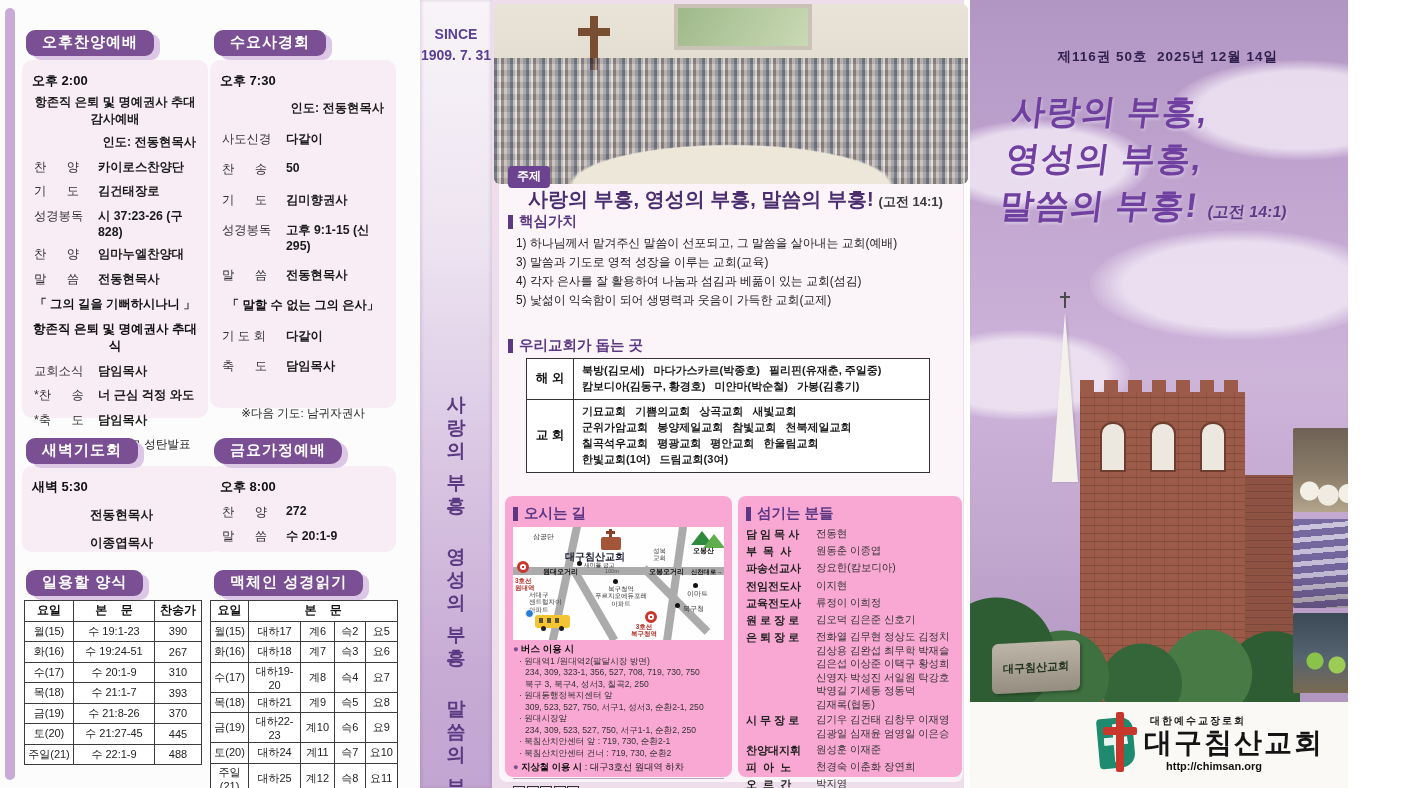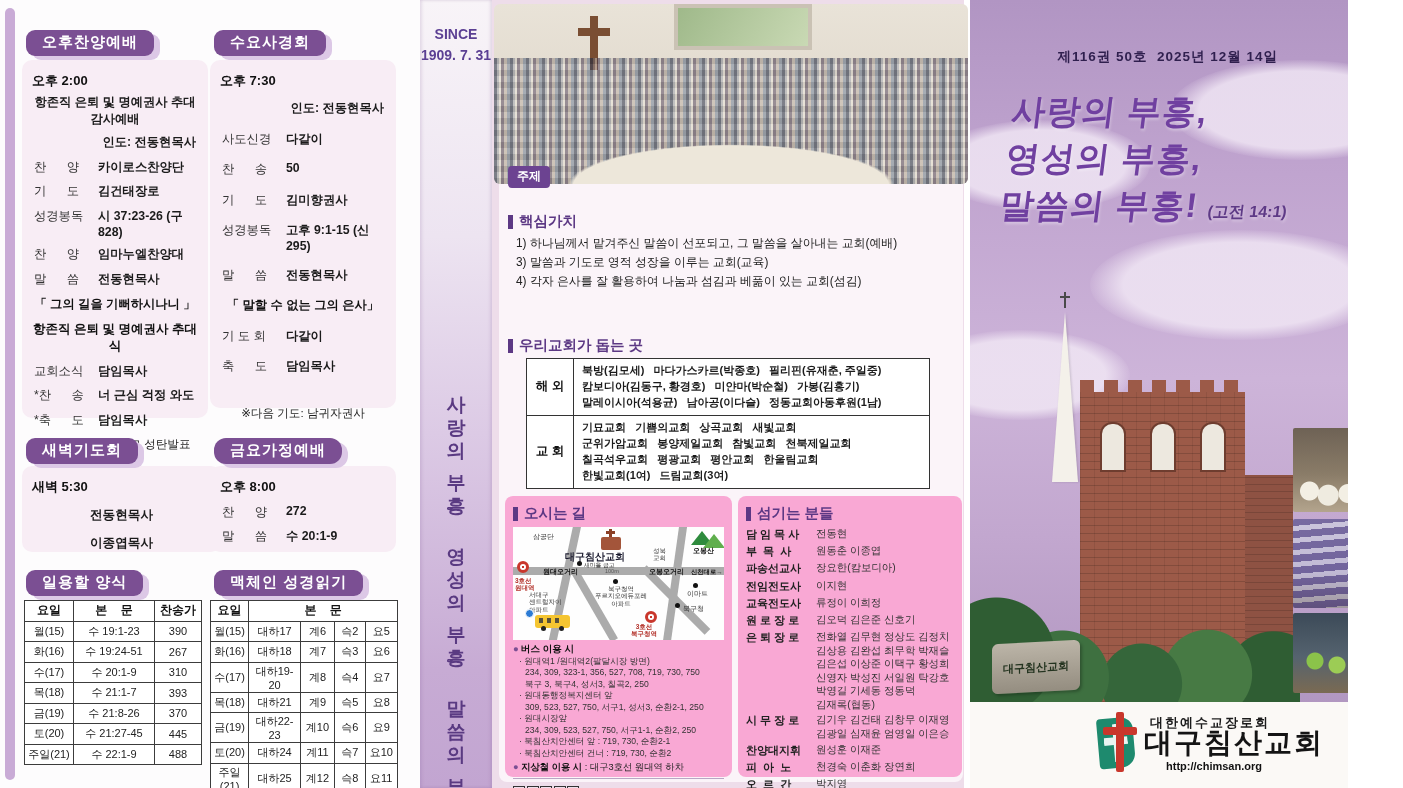--- a/index.html
+++ b/index.html
@@ -163,21 +163,21 @@
       radial-gradient(circle at 60% 58%, #8BC34A 0 8px, rgba(0,0,0,0) 9px),
       radial-gradient(circle at 80% 66%, #9CCC55 0 8px, rgba(0,0,0,0) 9px),
       linear-gradient(180deg,#3C4A58 0%,#55636F 55%,#7A6A52 100%);}
   .band{position:absolute;left:0;top:702px;width:433px;height:86px;background:#FBF9F6;}
   .flag{position:absolute;left:128px;top:718px;width:36px;height:50px;background:#1E8A6E;
         border-radius:4px 12px 14px 4px;transform:rotate(-5deg);}
   .flag::after{content:"";position:absolute;left:6px;top:6px;width:24px;height:38px;
         background:#fff;clip-path:polygon(40% 0,60% 0,60% 35%,100% 35%,100% 55%,60% 55%,60% 100%,40% 100%,40% 55%,0 55%,0 35%,40% 35%);opacity:.9;}
   .fcross-v{position:absolute;left:146px;top:712px;width:8px;height:60px;background:#C9372C;border-radius:2px;z-index:2;}
   .fcross-h{position:absolute;left:133px;top:727px;width:34px;height:8px;background:#C9372C;border-radius:2px;z-index:2;}
-  .denom{position:absolute;left:180px;top:714px;font-size:13px;font-weight:bold;color:#1b1b1b;letter-spacing:2px;}
+  .denom{position:absolute;left:180px;top:714px;font-size:10px;font-weight:bold;color:#1b1b1b;letter-spacing:2px;}
   .cname{position:absolute;left:174px;top:724px;font-size:28px;font-weight:bold;color:#141414;
          font-family:"DejaVu Serif",serif;letter-spacing:2px;}
   .url{position:absolute;left:196px;top:760px;font-size:11px;font-weight:bold;color:#111;}
 </style>
 </head>
 <body>
 
 <div class="panel-left">
   <div class="left-bar"></div>
 
@@ -399,42 +399,43 @@
 
   <div class="photo">
     <div class="screen"></div>
     <div class="photocross-v"></div>
     <div class="photocross-h"></div>
     <div class="crowd"></div>
     <div class="floorarc"></div>
   </div>
 
   <div class="badge">주제</div>
+  <div class="ctitle"><span>사랑의 부흥, 영성의 부흥, 말씀의 부흥!</span><span class="ref">(고전 14:1)</span></div>
 
   <div class="chead" style="left:16px;top:212px;">
       <span class="marker"></span>
       <span>핵심가치</span>
     </div>
   <div class="corelist">
     <div>1) 하나님께서 맡겨주신 말씀이 선포되고, 그 말씀을 살아내는 교회(예배)</div>
     <div>3) 말씀과 기도로 영적 성장을 이루는 교회(교육)</div>
     <div>4) 각자 은사를 잘 활용하여 나눔과 섬김과 베풂이 있는 교회(섬김)</div>
+    <div>5) 낯섦이 익숙함이 되어 생명력과 웃음이 가득한 교회(교제)</div>
   </div>
 
   <div class="chead" style="left:16px;top:336px;">
       <span class="marker"></span>
       <span>우리교회가 돕는 곳</span>
     </div>
   <div class="mtable">
     <div class="mrow">
       <div class="mlabel">해 외</div>
       <div class="mlines">
         <div class="pre">북방(김모세)   마다가스카르(박종호)   필리핀(유재춘, 주일중)</div>
         <div class="pre">캄보디아(김동구, 황경호)   미얀마(박순철)   가봉(김홍기)</div>
-        <div class="pre">말레이시아(석용균)   남아공(이다슬)   정동교회아동후원(1남)</div>
       </div>
     </div>
     <div class="mrow">
       <div class="mlabel">교 회</div>
       <div class="mlines">
         <div class="pre">기묘교회   기쁨의교회   상곡교회   새빛교회</div>
         <div class="pre">군위가암교회   봉양제일교회   참빛교회   천북제일교회</div>
         <div class="pre">칠곡석우교회   평광교회   평안교회   한울림교회</div>
         <div class="pre">한빛교회(1여)   드림교회(3여)</div>
       </div>

